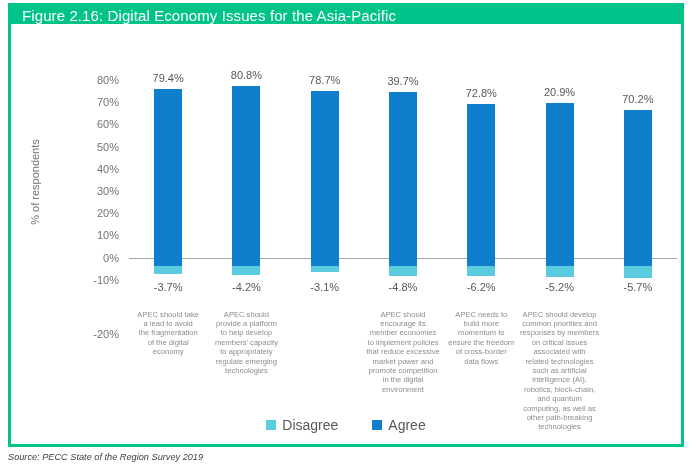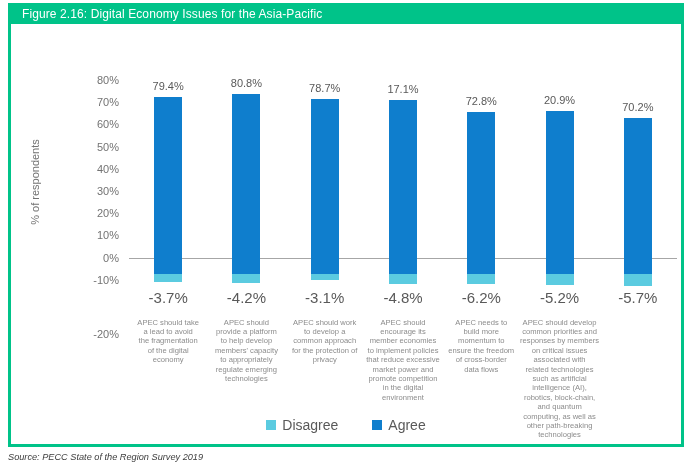--- a/index.html
+++ b/index.html
@@ -35,21 +35,21 @@
     top: 0;
     width: 676px;
     height: 21px;
     background: #00c389;
     box-sizing: border-box;
   }
   #figure-title {
     position: absolute;
     left: 14px;
     top: 4px;
-    font-size: 12px;
+    font-size: 15px;
     color: #ffffff;
     letter-spacing: 0.1px;
     white-space: nowrap;
   }
 
   
   #plot-area {
     position: absolute;
     left: 0;
     top: 21px;
@@ -88,21 +88,21 @@
     left: 118px;
     width: 548px;
     height: 1px;
     background: #a6a6a6;
   }
 
   
   #bars-layer {
     position: absolute;
     left: 118px;
-    top: 16px;
+    top: 8px;
     width: 548px;
     height: 400px;
   }
   .bar-group {
     position: absolute;
     top: 0;
     height: 420px;
   }
   .bar-agree {
     position: absolute;
@@ -117,21 +117,21 @@
     width: 100%;
     text-align: center;
     font-size: 11px;
     color: #595959;
     white-space: nowrap;
   }
   .bar-value-bottom {
     position: absolute;
     width: 100%;
     text-align: center;
-    font-size: 15px;
+    font-size: 11px;
     color: #595959;
     white-space: nowrap;
   }
   .cat-label {
     position: absolute;
     text-align: center;
     font-size: 7.6px;
     line-height: 9.4px;
     color: #8c8c8c;
   }
@@ -233,32 +233,25 @@
             <div>to appropriately</div>
             <div>regulate emerging</div>
             <div>technologies</div>
           </div>
         </div>
         <div class="bar-group" style="left: 156.571px; width: 78.2857px;">
           <div class="bar-agree" style="background: rgb(15, 126, 205); left: 25.1429px; width: 28px; top: 58.886px; height: 174.714px;"></div>
           <div class="bar-disagree" style="background: rgb(91, 203, 224); left: 25.1429px; width: 28px; top: 233.6px; height: 6.882px;"></div>
           <div class="bar-value-top" style="top: 41.886px;">78.7%</div>
           <div class="bar-value-bottom" style="top: 248.6px; text-align: center;">-3.1%</div>
-          <div class="cat-label" style="top: 277.6px; left: -2px; width: 82.2857px;">
-            <div>APEC should work</div>
-            <div>to develop a</div>
-            <div>common approach</div>
-            <div>for the protection of</div>
-            <div>privacy</div>
-          </div>
         </div>
         <div class="bar-group" style="left: 234.857px; width: 78.2857px;">
           <div class="bar-agree" style="background: rgb(15, 126, 205); left: 25.1429px; width: 28px; top: 59.552px; height: 174.048px;"></div>
           <div class="bar-disagree" style="background: rgb(91, 203, 224); left: 25.1429px; width: 28px; top: 233.6px; height: 10.656px;"></div>
-          <div class="bar-value-top" style="top: 42.552px;">17.1%</div>
+          <div class="bar-value-top" style="top: 42.552px;">39.7%</div>
           <div class="bar-value-bottom" style="top: 248.6px;">-4.8%</div>
           <div class="cat-label" style="top: 277.6px; left: -2px; width: 82.2857px;">
             <div>APEC should</div>
             <div>encourage its</div>
             <div>member economies</div>
             <div>to implement policies</div>
             <div>that reduce excessive</div>
             <div>market power and</div>
             <div>promote competition</div>
             <div>in the digital</div>

